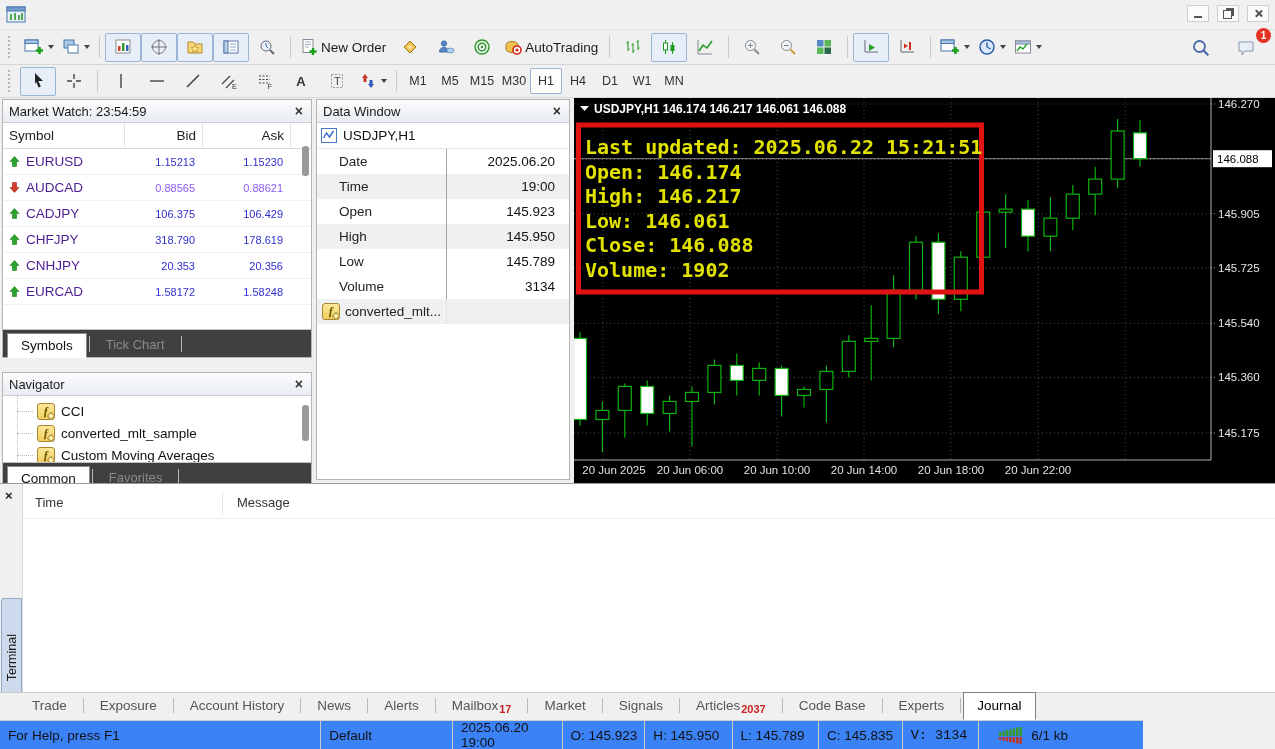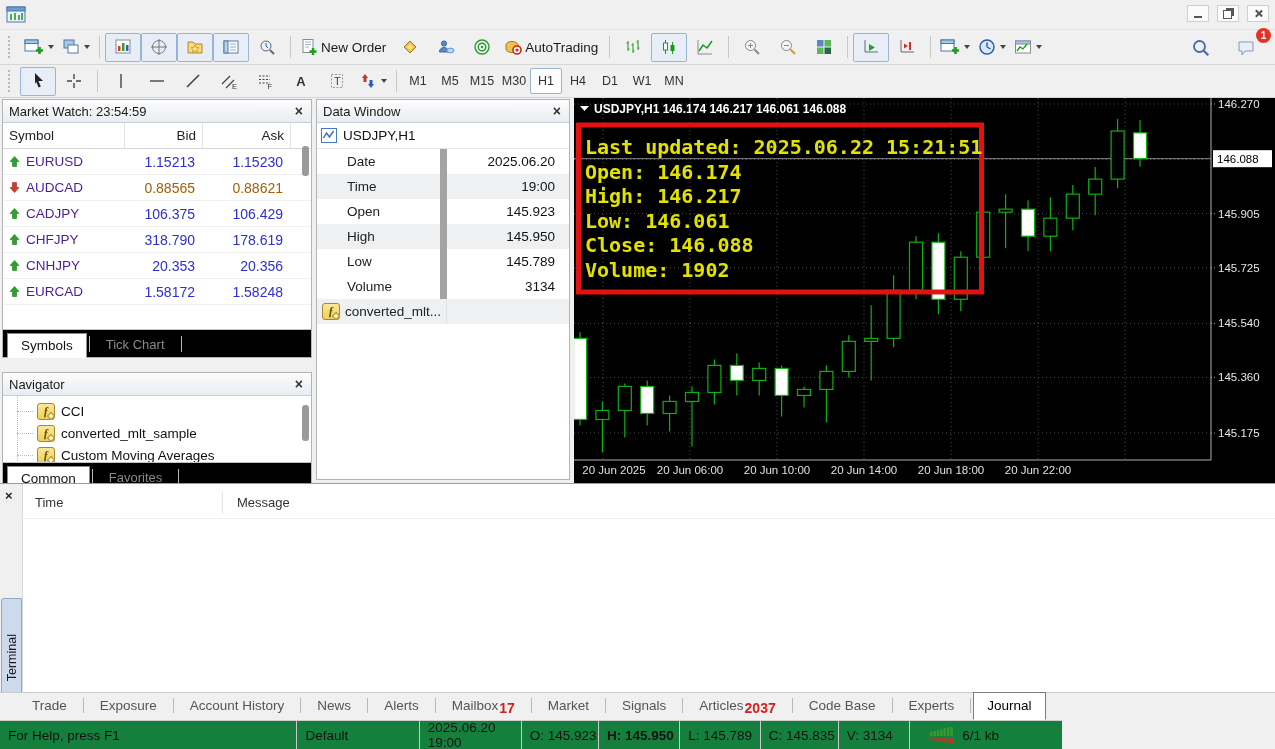--- a/index.html
+++ b/index.html
@@ -41,62 +41,62 @@
   .phead .ptitle{flex:1}
   .pclose{color:#333;font-weight:bold;font-size:14px;cursor:default;padding:0 2px;line-height:1}
   
   #mwPanel{left:2px;top:99px;width:310px;height:259px}
   .mwhead{display:grid;grid-template-columns:122px 78px 88px;height:25px;align-items:center;border-bottom:1px solid #d8d8d8;font-size:13.5px;color:#222}
   .mwhead span{padding:0 6px;border-right:1px solid #e4e4e4;line-height:25px}
   .mwhead .num{text-align:right}
   .mwrows{height:186px;overflow:hidden;position:relative}
   .mwrow{display:grid;grid-template-columns:122px 78px 88px;height:25px;align-items:center;border-bottom:1px solid #f0f0f0;font-size:13.5px}
   .mwrow .sym{display:flex;align-items:center;gap:6px;padding-left:6px;color:#4c1d95}
-  .mwrow .num{text-align:right;padding-right:8px;font-size:14px}
-  .blue{color:#2f2fd0}.red{color:#a16207}
+  .mwrow .num{text-align:right;padding-right:8px;font-size:11px}
+  .blue{color:#2f2fd0}.red{color:#8b5cf6}
   .scrollthumb{position:absolute;right:2px;width:7px;background:#9a9a9a;border-radius:3px}
-  .ptabs{position:absolute;left:0;right:0;bottom:0;height:27px;background:#000000;border-top:1px solid #c2c2c2;display:flex;align-items:flex-end;padding-left:4px}
+  .ptabs{position:absolute;left:0;right:0;bottom:0;height:27px;background:#404040;border-top:1px solid #c2c2c2;display:flex;align-items:flex-end;padding-left:4px}
   .ptab{padding:4px 13px;font-size:13px;color:#8a8a8a;border:1px solid transparent;cursor:default}
   .ptab.sel{background:#fff;border-color:#8a8a8a;border-bottom-color:#fff;color:#111;margin-bottom:-1px;font-size:13.5px}
   .ptabdiv{width:1px;height:16px;background:#b9b9b9;margin:0 2px 5px 2px}
   
   #navPanel{left:2px;top:372px;width:310px;height:119px}
   .tree{position:relative;padding-top:4px;height:63px;overflow:hidden}
   .tree::before{content:'';position:absolute;left:14px;top:0;bottom:0;border-left:1px dotted #bbb}
   .titem{display:flex;align-items:center;gap:6px;height:22px;padding-left:34px;position:relative;font-size:13.5px;color:#111}
   .titem::before{content:'';position:absolute;left:14px;top:11px;width:16px;border-top:1px dotted #bbb}
   .fxicon{width:16px;height:15px;background:linear-gradient(#fbe89a,#f0cf5e);border:1px solid #a8862c;border-radius:3px;font-family:"Liberation Serif",serif;font-style:italic;font-weight:bold;font-size:12px;color:#6b5600;display:flex;align-items:center;justify-content:center;position:relative;flex:0 0 auto}
   .fxicon::after{content:'';position:absolute;right:0px;bottom:0px;width:4px;height:4px;background:#fff3b0;border:1px solid #a8862c;transform:rotate(45deg)}
   
   #dwPanel{left:316px;top:99px;width:254px;height:381px}
   .dwinst{display:flex;align-items:center;gap:6px;height:25px;padding-left:4px;border-bottom:1px solid #e6e6e6;font-size:13.5px}
   .dwrow{display:flex;height:25px;align-items:center;font-size:13.5px;position:relative}
   .dwrow.alt{background:#eef0f2}
-  .dwrow .dl{width:130px;padding-left:30px;box-sizing:border-box;color:#222;border-right:7px solid #a3a3a3;line-height:25px}
+  .dwrow .dl{width:130px;padding-left:22px;box-sizing:border-box;color:#222;border-right:1px solid #a3a3a3;line-height:25px}
   .dwrow .dv{flex:1;text-align:right;padding-right:14px;color:#111}
   .dwrow.ind .dl{display:flex;align-items:center;gap:5px;padding-left:5px;border-right:1px solid #e2e2e2}
   
   #chartArea{position:absolute;left:574px;top:98px;width:701px;height:385px;background:#000}
   
   #terminal{position:absolute;left:0;top:483px;width:1275px;height:237px;background:#fff;border-top:1px solid #9c9c9c;box-sizing:border-box}
   .tstrip{position:absolute;left:0;top:0;width:22px;height:209px;background:#f0f0f0;border-right:1px solid #d8d8d8}
   .tstrip .sclose{position:absolute;left:5px;top:4px;font-size:13px;font-weight:bold;color:#222;cursor:default}
   .sidetab{position:absolute;left:1px;bottom:2px;width:19px;height:118px;background:#cdd9ec;border:1px solid #93a9c6;border-radius:3px 0 0 3px;display:flex;align-items:center;justify-content:center}
   .sidetab span{writing-mode:vertical-rl;transform:rotate(180deg);font-size:12.5px;color:#1a1a1a}
   .tcols{position:absolute;left:22px;top:8px;right:0;height:26px;border-bottom:1px solid #f0f0f0}
   .tcols .c1{position:absolute;left:13px;top:3px;color:#333}
   .tcols .c2{position:absolute;left:215px;top:3px;color:#333}
   .tcols .cdiv{position:absolute;left:200px;top:0;height:22px;width:1px;background:#e4e4e4}
   .tertabs{position:absolute;left:0;bottom:0;width:1275px;height:28px;background:#f0f0f0;border-top:1px solid #cccccc;display:flex;align-items:flex-end;padding-left:18px;box-sizing:border-box}
   .tertab{padding:5px 13px 6px;color:#555;font-size:13.5px;position:relative;border:1px solid transparent;cursor:default;white-space:nowrap}
   .tertab.sel{background:#fff;border-color:#7d7d7d;border-bottom-color:#fff;color:#000}
-  .tertab .cnt{color:#cc2222;font-size:14px;font-weight:bold;position:relative;top:3px;margin-left:1px}
+  .tertab .cnt{color:#cc2222;font-size:11px;font-weight:bold;position:relative;top:3px;margin-left:1px}
   .terdiv{width:1px;height:15px;background:#b9b9b9;margin:0 2px 7px}
   
-  #statusbar{position:absolute;left:0;top:720px;width:1062px;height:29px;background:#15803d;border-top:1px solid #cfcfcf;display:flex;align-items:flex-start;box-sizing:border-box}
+  #statusbar{position:absolute;left:0;top:720px;width:1143px;height:29px;background:#3b82f6;border-top:1px solid #cfcfcf;display:flex;align-items:flex-start;box-sizing:border-box}
   .sseg{height:100%;display:flex;align-items:center;padding-left:8px;box-sizing:border-box;border-right:1px solid #c9c9c9;font-size:13.5px;color:#111;gap:6px}
   .sseg:last-child{border-right:none}
 </style>
 </head>
 <body>
 
 <div class="titlebar">
   <span class="appicon">
     <svg width="20" height="20" viewBox="0 0 20 20">
         <rect x="1" y="2" width="18" height="15" fill="#eaf1f9" stroke="#4878b0"></rect>
@@ -759,30 +759,30 @@
     </div>
     <div class="sseg" style="width: 147px;">
       <span>Default</span>
     </div>
     <div class="sseg" style="width: 122px;">
       <span>2025.06.20 19:00</span>
     </div>
     <div class="sseg" style="width: 92px;">
       <span>O: 145.923</span>
     </div>
-    <div class="sseg" style="width: 97px; font-weight: bold;">
+    <div class="sseg" style="width: 97px;">
       <span>H: 145.950</span>
     </div>
     <div class="sseg" style="width: 96px;">
       <span>L: 145.789</span>
     </div>
     <div class="sseg" style="width: 93px;">
       <span>C: 145.835</span>
     </div>
-    <div class="sseg" style="width: 85px;">
+    <div class="sseg" style="width: 85px; font-family: Liberation Mono, monospace;">
       <span>V: 3134</span>
     </div>
     <div class="sseg" style="width: 183px;">
       <span style="display: flex; margin-left: 12px;">
         <svg width="26" height="17" viewBox="0 0 26 17">
           <rect x="0" y="5" width="2.4" height="4" fill="#3a9a28"></rect>
           <rect x="3.4" y="4.1" width="2.4" height="4.9" fill="#3a9a28"></rect>
           <rect x="6.8" y="3.2" width="2.4" height="5.8" fill="#3a9a28"></rect>
           <rect x="10.2" y="2.3" width="2.4" height="6.7" fill="#3a9a28"></rect>
           <rect x="13.6" y="1.4000000000000004" width="2.4" height="7.6" fill="#3a9a28"></rect>

